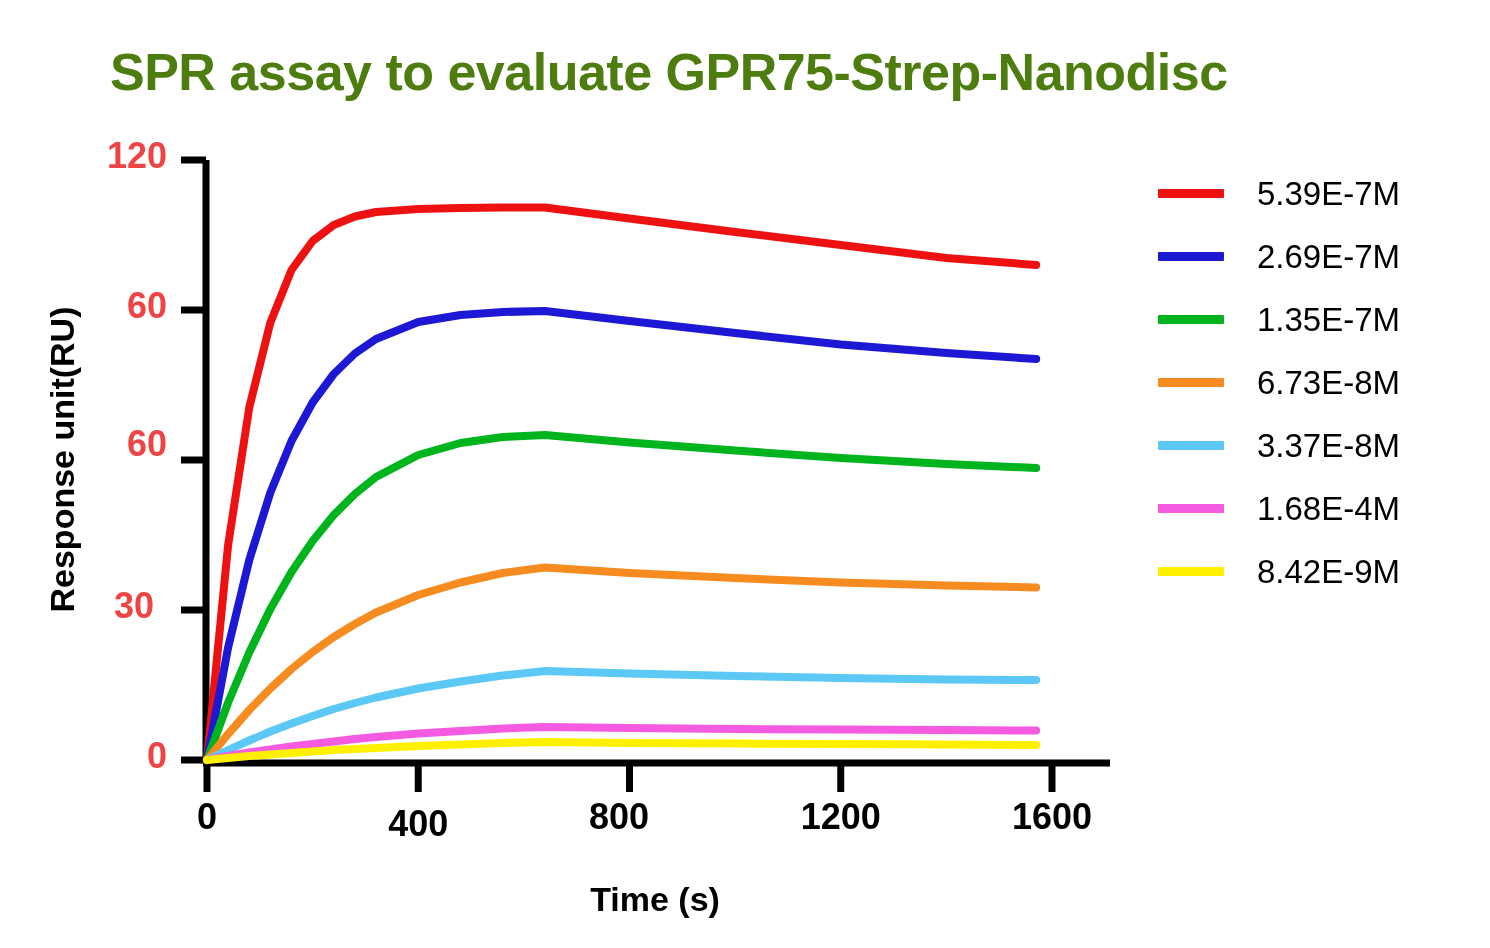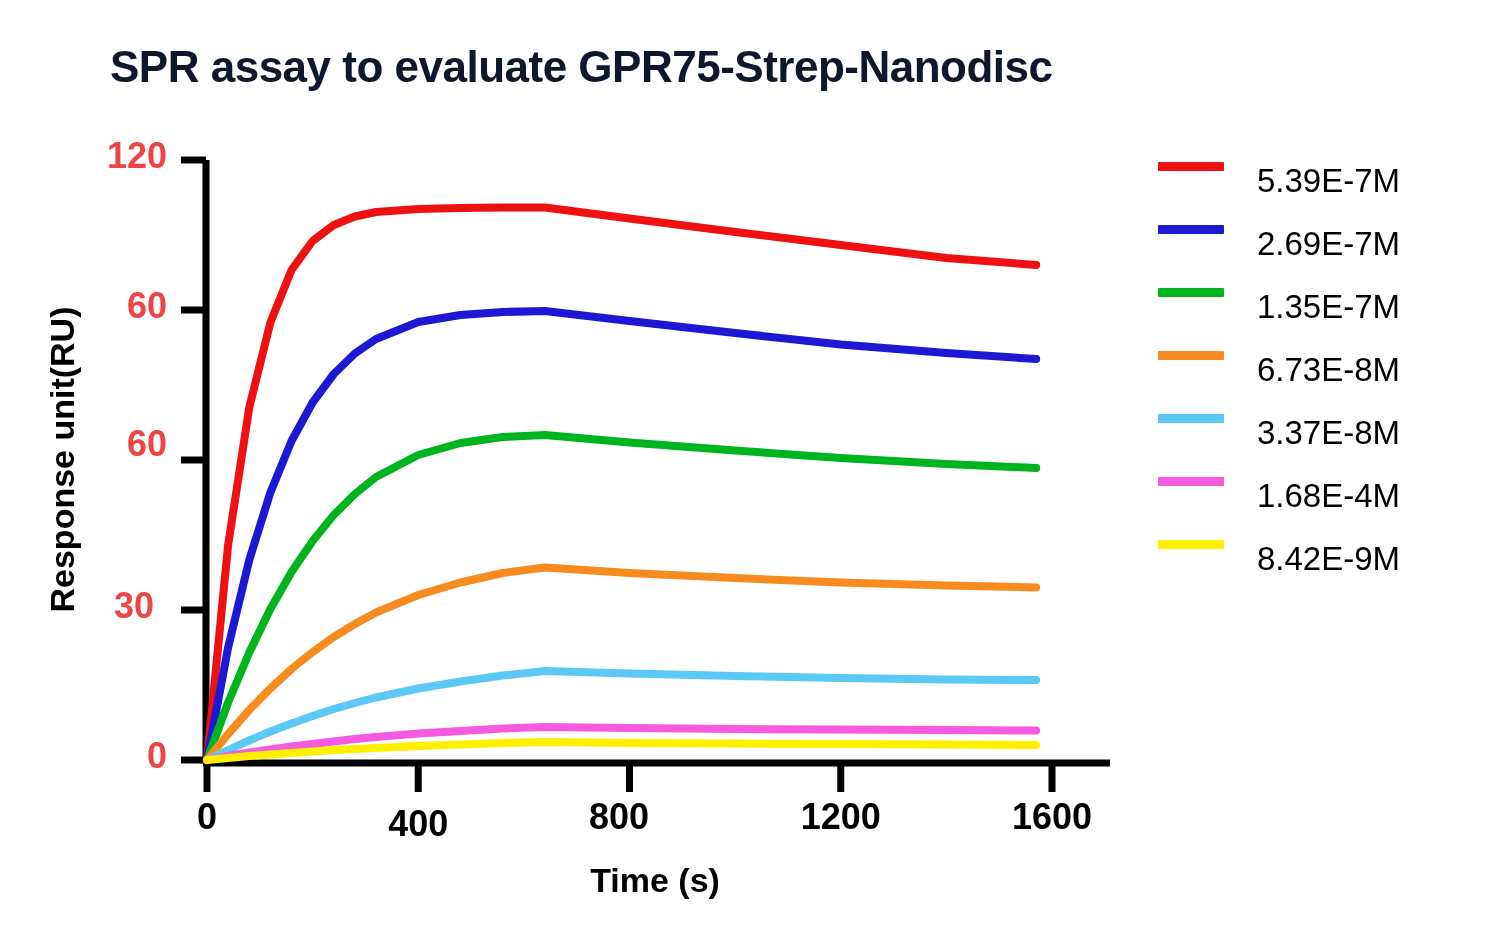--- a/index.html
+++ b/index.html
@@ -17,43 +17,43 @@
   #figure {
     position: absolute;
     left: 0; top: 0;
     width: 1490px;
     height: 948px;
   }
   .chart-title {
     position: absolute;
     left: 110px;
     top: 42px;
-    font-size: 44px;
+    font-size: 52px;
     font-weight: bold;
     letter-spacing: -0.5px;
-    color: #0f172a;
+    color: #4d7c0f;
     white-space: nowrap;
   }
   .y-axis-title {
     position: absolute;
     left: -118px;
     top: 440px;
     width: 360px;
     text-align: center;
     transform: rotate(-90deg);
     transform-origin: center center;
     font-size: 34px;
     font-weight: bold;
     color: #000000;
     white-space: nowrap;
   }
   .x-axis-title {
     position: absolute;
     left: 430px;
-    top: 861px;
+    top: 880px;
     width: 450px;
     text-align: center;
     font-size: 34px;
     font-weight: bold;
     color: #000000;
     white-space: nowrap;
   }
   .ytick-label {
     position: absolute;
     text-align: right;
@@ -75,21 +75,21 @@
   .legend {
     position: absolute;
     left: 1158px;
     top: 162px;
     width: 330px;
   }
   .legend-item {
     position: relative;
     height: 63px;
     display: flex;
-    align-items: flex-start;
+    align-items: center;
   }
   .legend-swatch {
     width: 66px;
     height: 9px;
     flex: 0 0 auto;
     border-radius: 1px;
   }
   .legend-label {
     margin-left: 33px;
     font-size: 33px;

